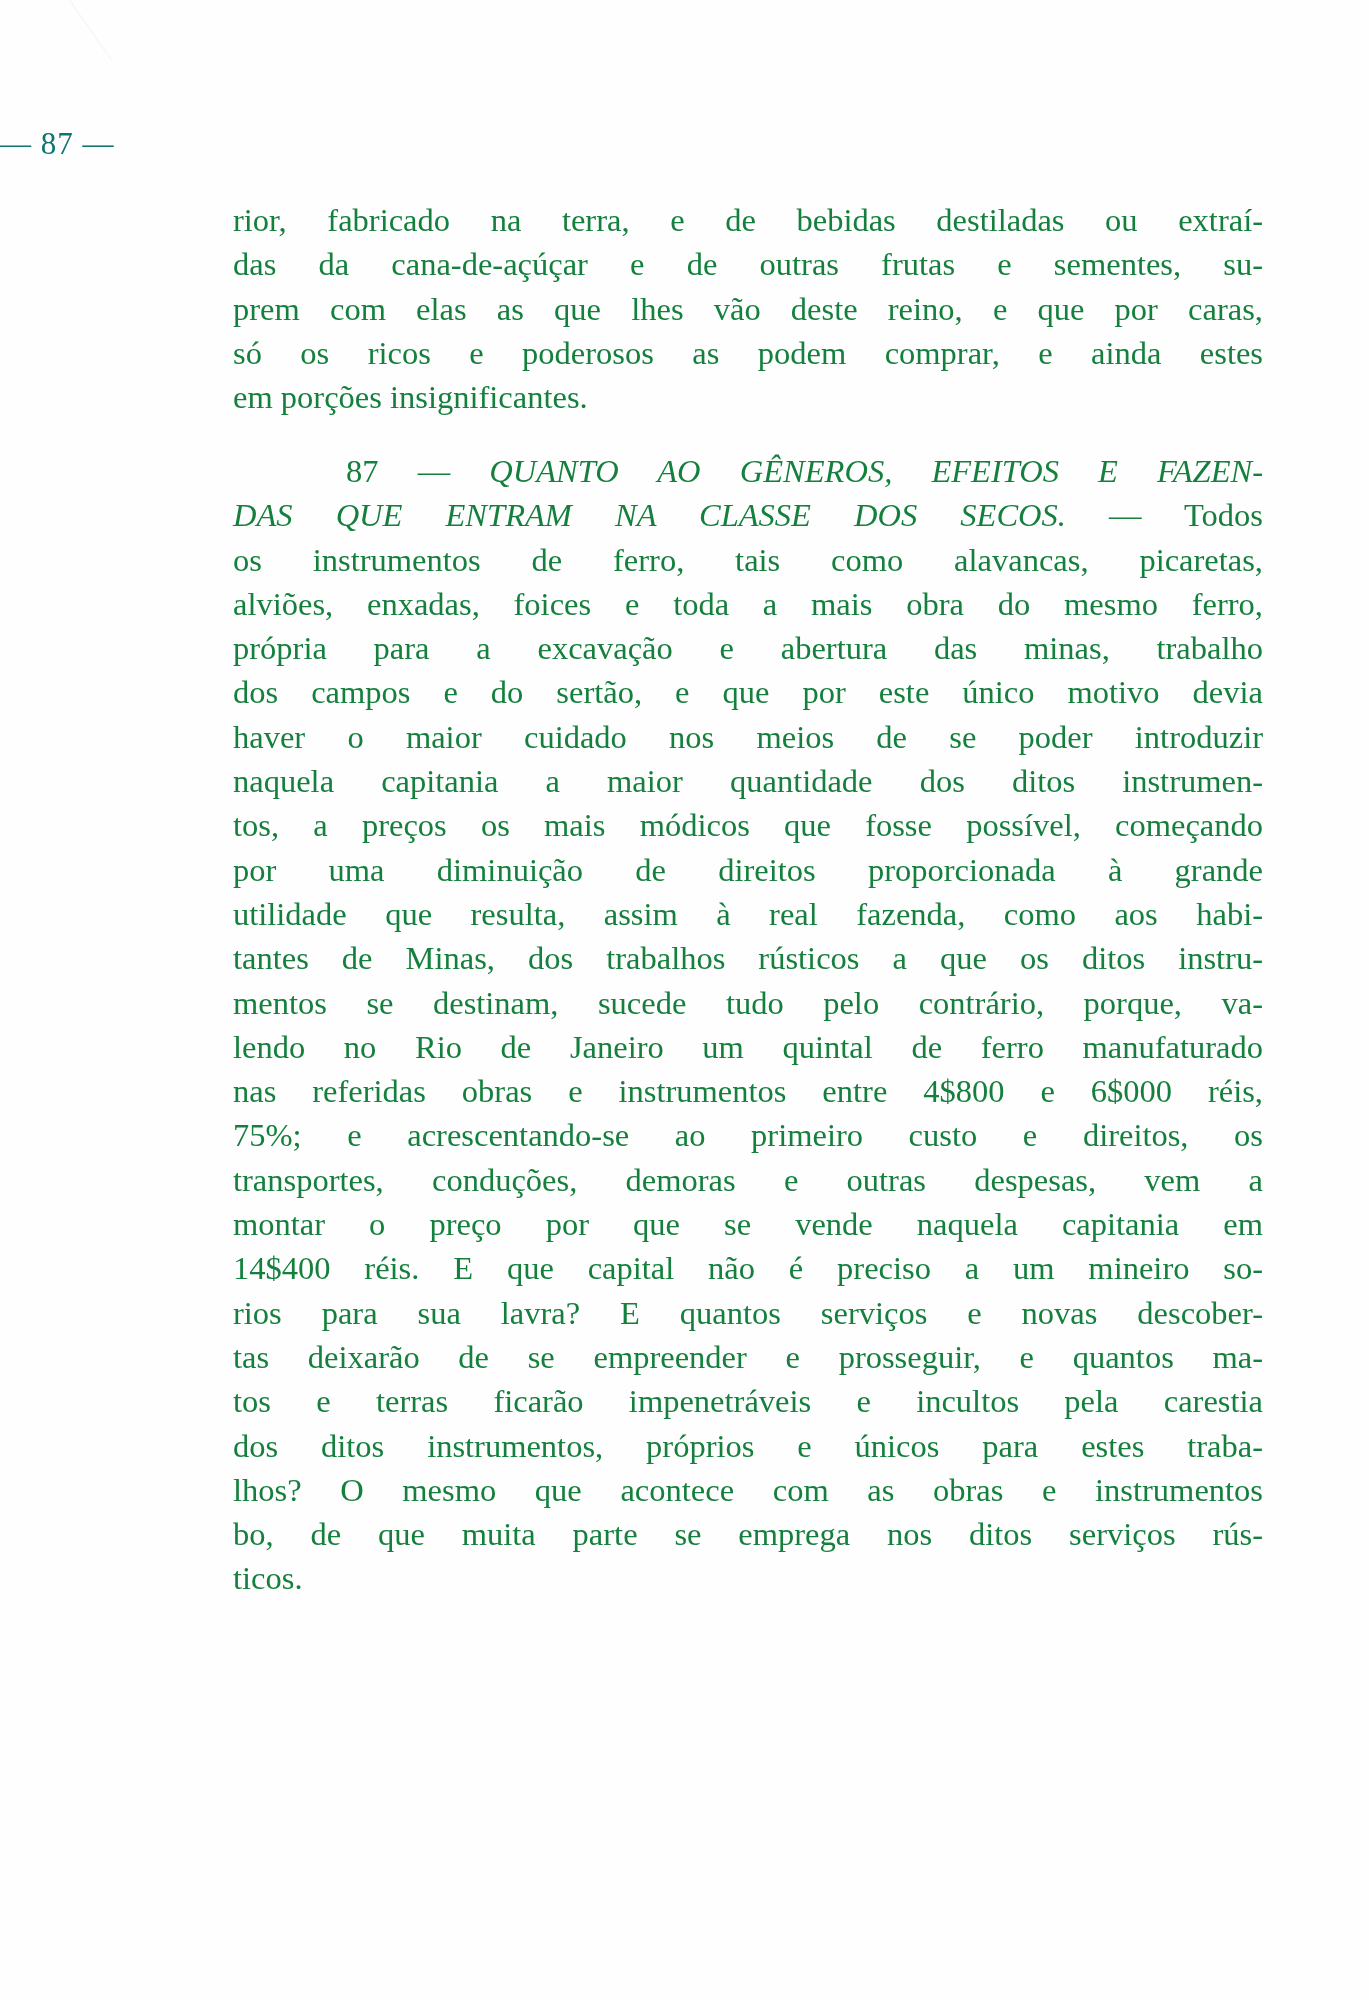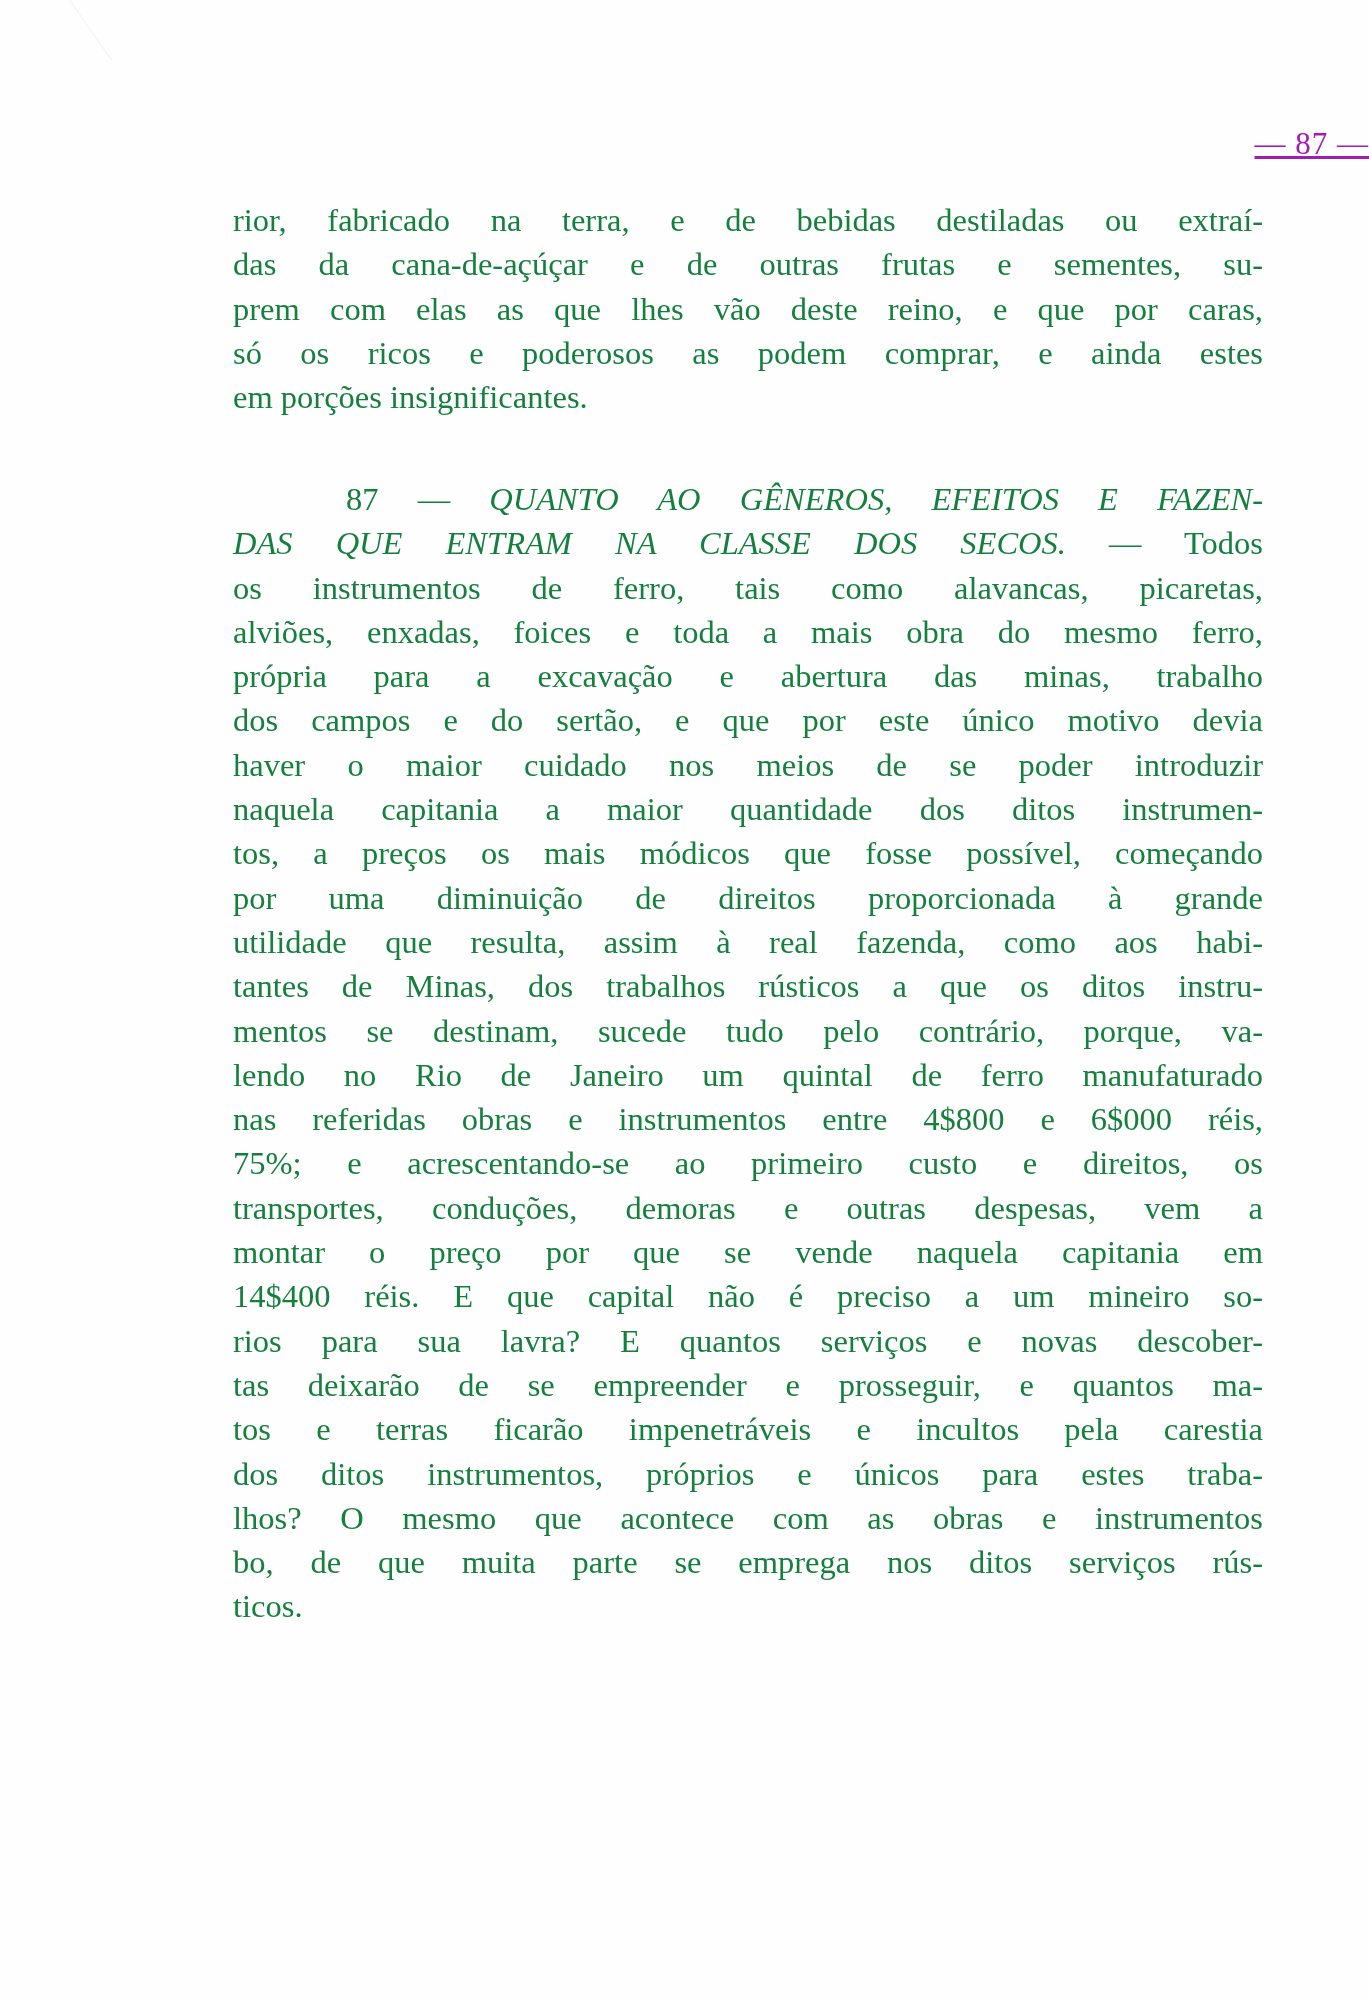--- a/index.html
+++ b/index.html
@@ -27,25 +27,24 @@
       width: 40px; height: 60px;
       border-right: 1px solid #ececec;
       transform: skewX(35deg);
       opacity: 0.7;
     }
     .page-number {
       position: absolute;
       top: 126px;
       left: 0;
       width: 1369px;
-      text-align: right;
+      text-align: left;
       font-size: 31px;
       letter-spacing: 1px;
-      color: #a21caf;
-      text-decoration: underline;
+      color: #0f766e;
     }
     .text-block {
       position: absolute;
       left: 233px;
       width: 1030px;
       font-size: 32.5px;
       line-height: 44.3px;
       color: #15803d;
     }
     .line {
@@ -58,21 +57,21 @@
     .line.last {
       text-align-last: left;
     }
     .line.indent {
       padding-left: 113px;
     }
     .heading-italic {
       font-style: italic;
     }
     #block1 { top: 198px; }
-    #block2 { top: 449px; margin-top: 28px; }
+    #block2 { top: 449px; }
     #block3 { top: 1790px; }
   </style>
 </head>
 <body>
 
 <div class="page">
   <div class="scan-mark"></div>
 
   <div class="page-number">— 87 —</div>
 

